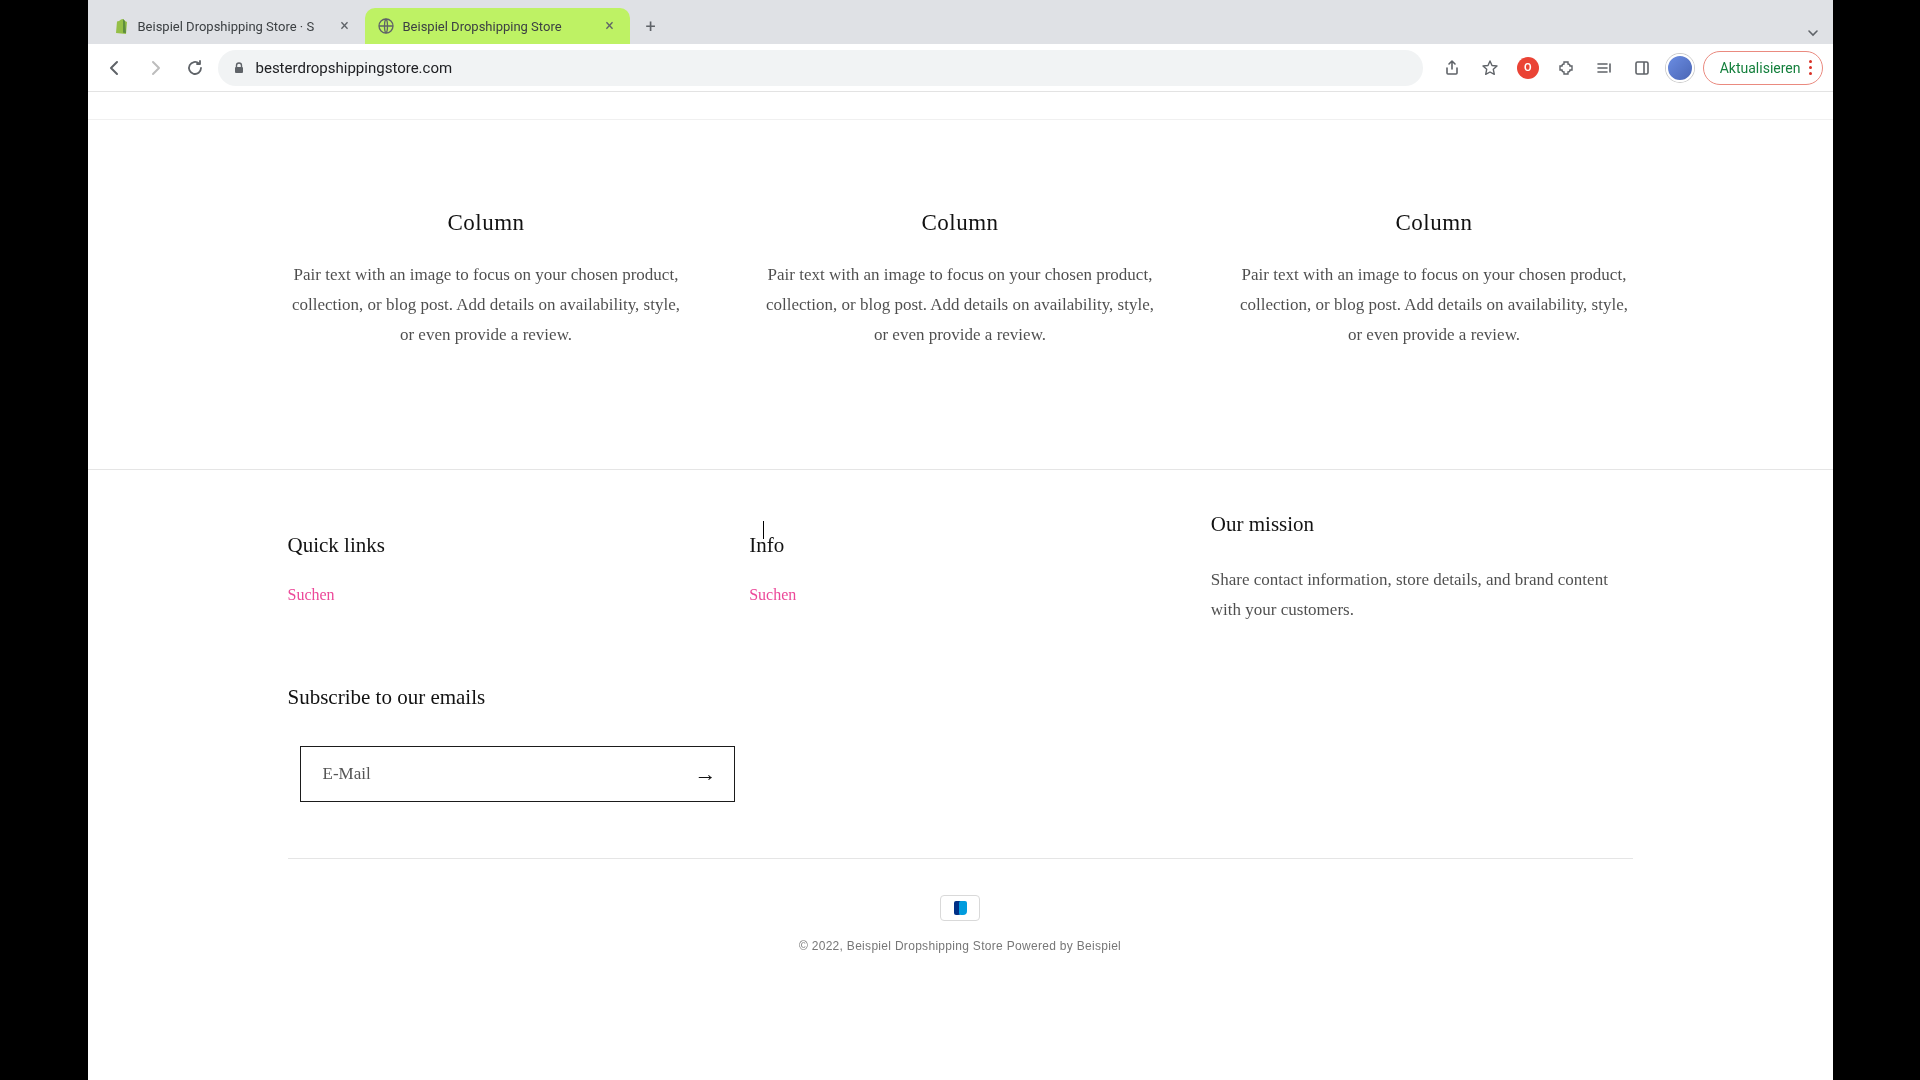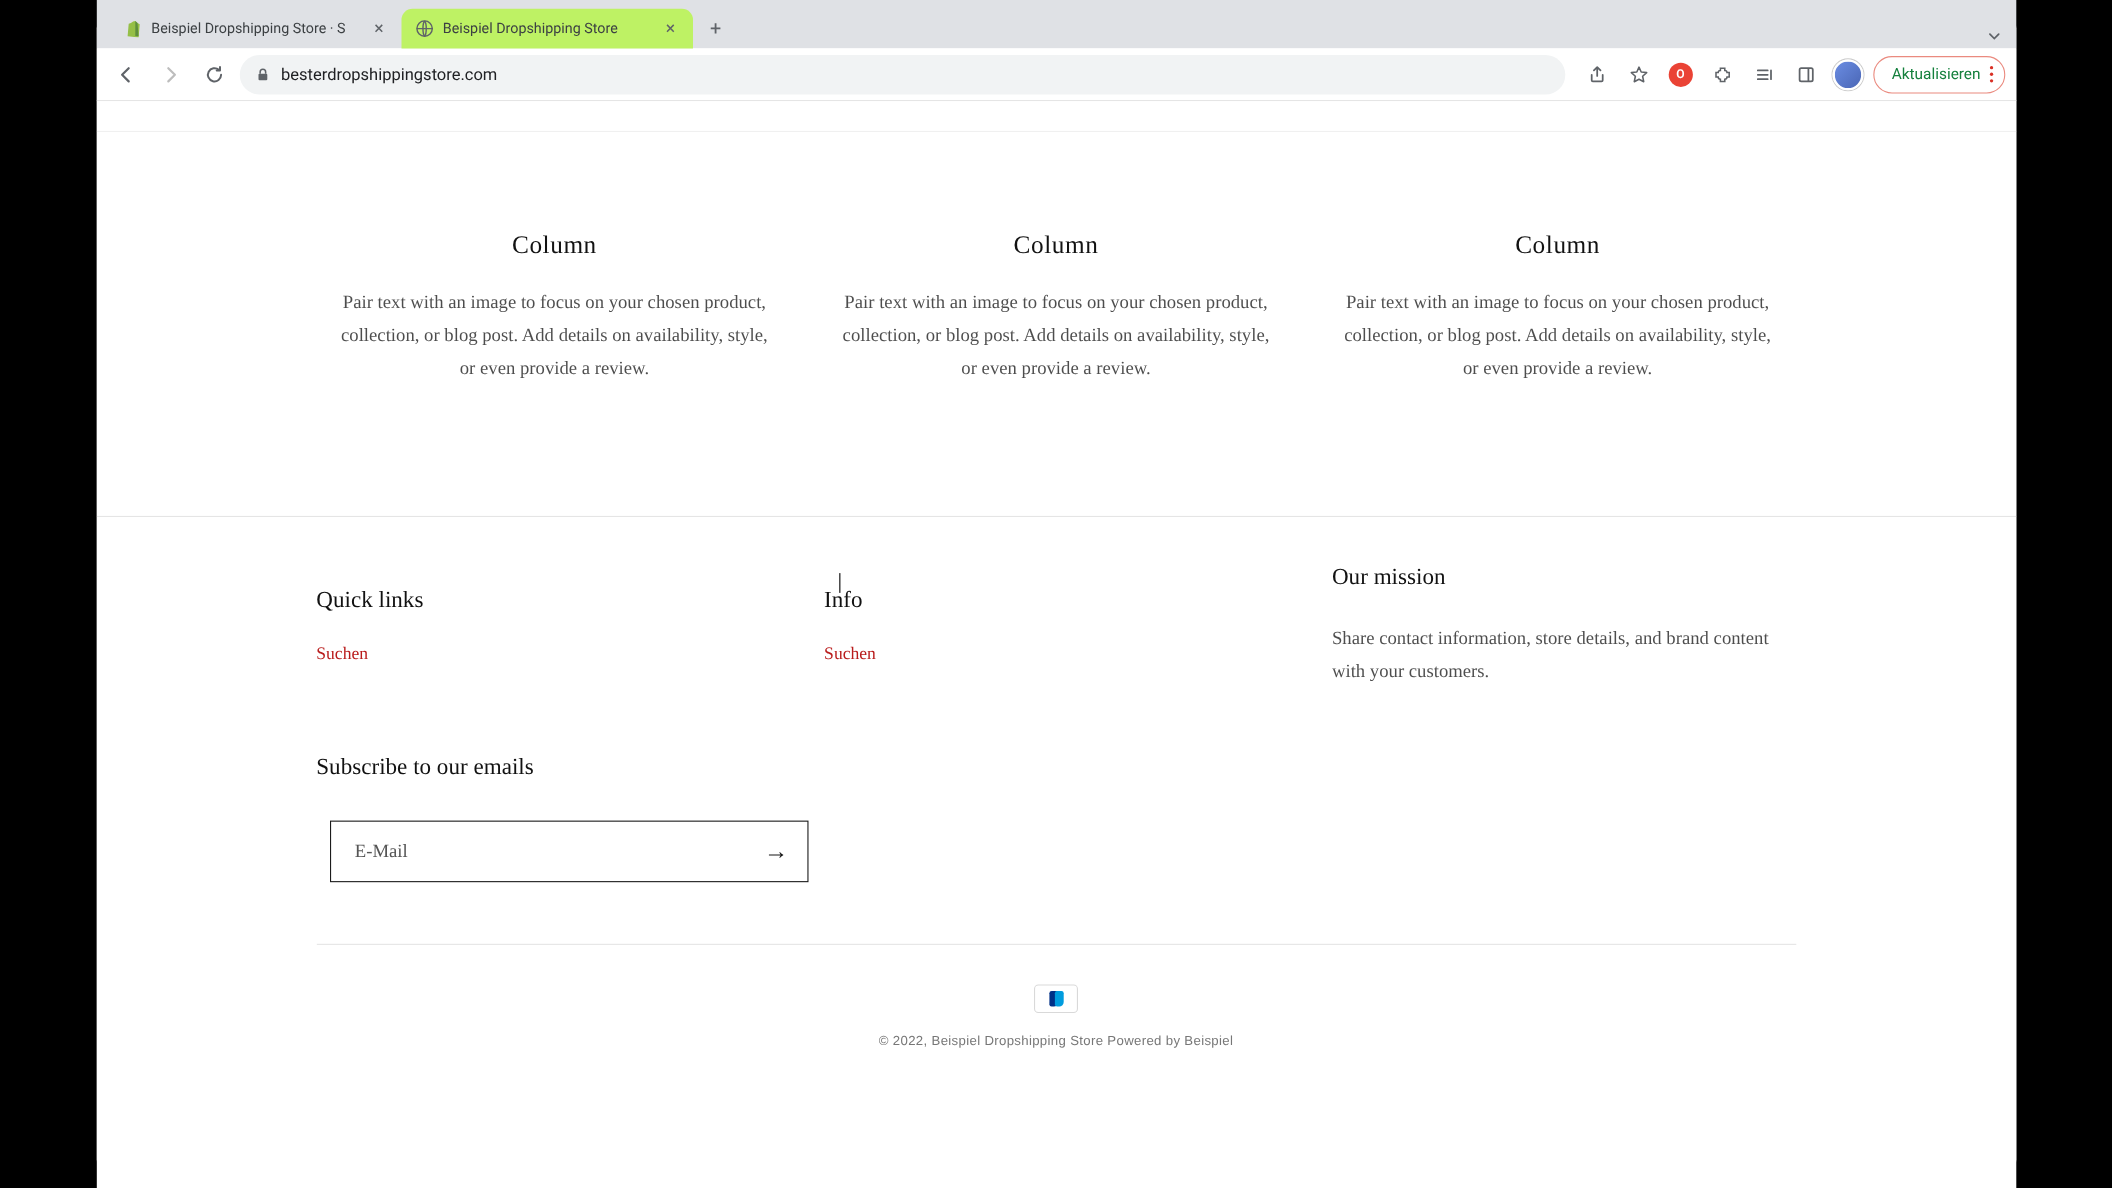--- a/index.html
+++ b/index.html
@@ -11,21 +11,20 @@
     overflow: hidden;
     display: flex;
     justify-content: center;
   }
   .browser-window {
     width: 1745px;
     height: 1080px;
     background: #fff;
     display: flex;
     flex-direction: column;
-    border-radius: 26px;
   }
   
   .tab-strip {
     height: 44px;
     background: #dfe1e5;
     display: flex;
     align-items: flex-end;
     padding-left: 12px;
     gap: 0;
   }
@@ -96,37 +95,37 @@
   .page {
     flex:1;
     background:#fff;
     overflow:hidden;
     color:#121212;
     font-family: Georgia, 'Times New Roman', serif;
   }
   .columns-section {
     display:flex;
     justify-content:center;
-    gap:56px;
+    gap:74px;
     padding: 90px 0 120px;
   }
   .col { width:400px; text-align:center; }
   .col h2 { font-size:23px; font-weight:400; margin-bottom:24px; color:#121212; letter-spacing:0.5px;}
   .col p { font-size:17px; line-height:1.75; color:#121212bf; }
   .divider { border-top:1px solid #e5e5e5; }
   .footer {
     padding: 42px 200px 30px;
   }
   .footer-cols {
     display:flex;
     gap:40px;
   }
   .fcol { flex:1; }
   .fcol h3 { font-size:21px; font-weight:400; margin-bottom:28px; color:#121212; }
-  .fcol .link { font-size:16px; color:#b91c1c; }
+  .fcol .link { font-size:16px; color:#ec4899; }
   .fcol p { font-size:17px; line-height:1.75; color:#121212bf; }
   .subscribe { margin-top:60px; }
   .subscribe h3 { font-size:21px; font-weight:400; margin-bottom:36px; }
   .email-box {
     width:435px;
     height:56px;
     border:1px solid #1b1b1b;
     display:flex;
     align-items:center;
     padding-left:22px;

